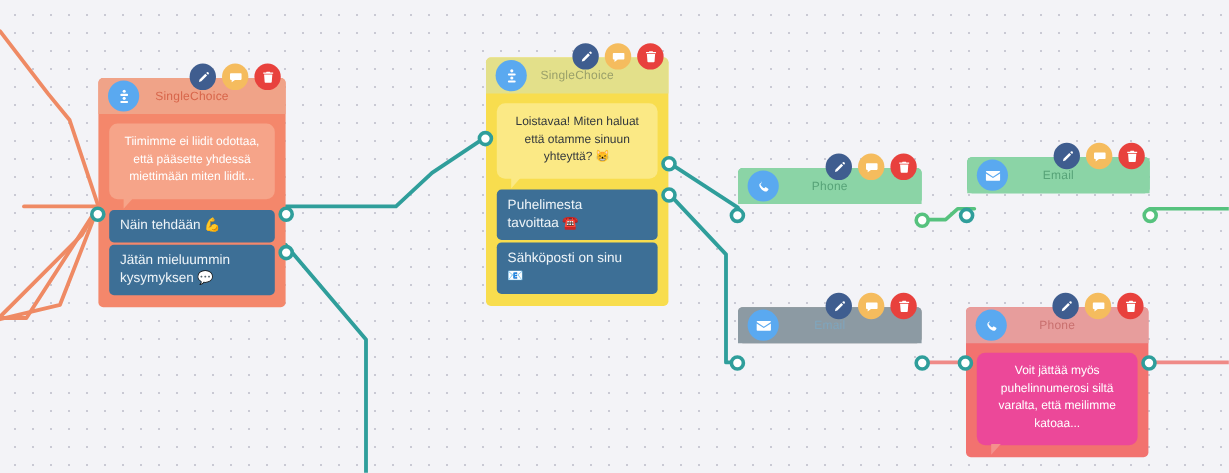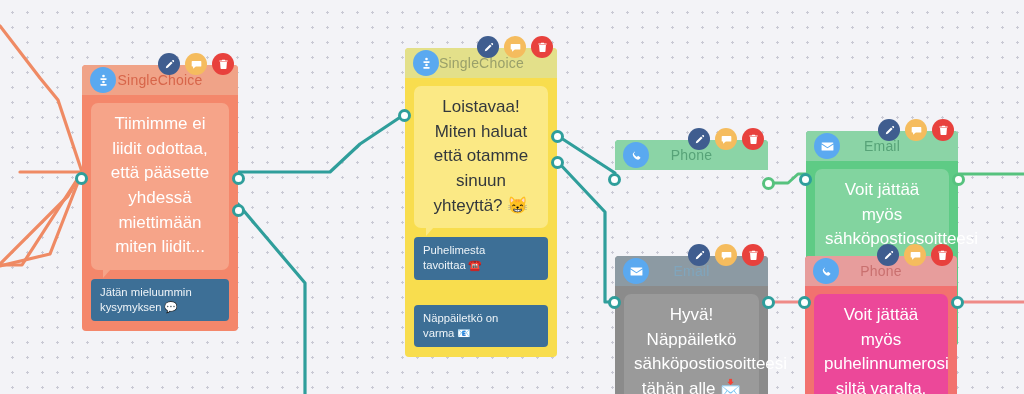--- a/index.html
+++ b/index.html
@@ -40,21 +40,21 @@
   .node-header {
     position: relative;
     height: 30px;
     border-radius: 4px 4px 0 0;
     display: flex;
     align-items: center;
   }
   .node-header .hdr-title {
     flex: 1;
     text-align: center;
-    font-size: 14px;
+    font-size: 10px;
     letter-spacing: .2px;
     padding-right: 34px;
   }
   .node-icon {
     width: 26px; height: 26px;
     border-radius: 50%;
     background: #5aa9f0;
     margin-left: 8px;
     display: flex;
     align-items: center;
@@ -64,21 +64,21 @@
   }
   .node-body {
     padding: 8px 9px 10px 9px;
   }
 
   
   .bubble {
     position: relative;
     border-radius: 7px;
     padding: 9px 10px 10px 10px;
-    font-size: 17px;
+    font-size: 10px;
     line-height: 1.45;
     text-align: center;
     margin-bottom: 9px;
   }
   .bubble:after {
     content: "";
     position: absolute;
     left: 12px; bottom: -8px;
     width: 0; height: 0;
     border-style: solid;
@@ -88,21 +88,21 @@
 
   
   .choice {
     position: relative;
     background: #3d6f96;
     color: #eef4f8;
     border-radius: 4px;
     font-size: 11.3px;
     line-height: 1.35;
     padding: 6px 26px 6px 9px;
-    margin-bottom: 25px;
+    margin-bottom: 2px;
     min-height: 15px;
   }
   .choice:last-child { margin-bottom: 0; }
 
   
   .port {
     position: absolute;
     width: 13px; height: 13px;
     border-radius: 50%;
     background: #fff;
@@ -240,20 +240,24 @@
             <rect x="4" y="5.2" width="8" height="2.1" rx="1"></rect>
           <circle cx="8" cy="9.8" r="1.6"></circle>
             <rect x="4" y="12.4" width="8" height="2.1" rx="1"></rect>
         </svg>
       </div>
       <div class="hdr-title">SingleChoice</div>
     </div>
     <div class="node-body">
       <div class="bubble">Tiimimme ei liidit odottaa, että pääsette yhdessä miettimään miten liidit...</div>
       <div class="choice">
+        <span>Näin tehdään</span>
+        <span class="emoji">💪</span>
+      </div>
+      <div class="choice">
         <span>Jätän mieluummin kysymyksen</span>
         <span class="emoji">💬</span>
       </div>
     </div>
     <div class="port" style="left:-7px; top:107px; border-color:#2f9e9b;"></div>
     <div class="port" style="right:-7px; top:107px;"></div>
     <div class="port" style="right:-7px; top:139px;"></div>
   </div>
 
   <div class="node n-yellow" id="node-yellow" style="left:405px; top:48px; width:152px;">
@@ -285,21 +289,21 @@
       </div>
       <div class="hdr-title">SingleChoice</div>
     </div>
     <div class="node-body">
       <div class="bubble">Loistavaa! Miten haluat että otamme sinuun yhteyttä? 😸</div>
       <div class="choice">
         <span>Puhelimesta tavoittaa</span>
         <span class="emoji">☎️</span>
       </div>
       <div class="choice">
-        <span>Näppäiletkö on varma</span>
+        <span>Sähköposti on sinu</span>
         <span class="emoji">📧</span>
       </div>
     </div>
     <div class="port" style="left:-7px; top:61px;"></div>
     <div class="port" style="right:-7px; top:82px;"></div>
     <div class="port" style="right:-7px; top:108px;"></div>
   </div>
 
   <div class="node n-green" id="node-phone-green" style="left:615px; top:140px; width:153px;">
     <div class="toolbar">
@@ -350,23 +354,20 @@
       </div>
     </div>
     <div class="node-header">
       <div class="node-icon">
         <svg width="13" height="13" viewBox="0 0 16 16" fill="#fff">
             <path d="M1.5 3h13a.8.8 0 0 1 .8.8v.3L8 8.9.7 4.1v-.3A.8.8 0 0 1 1.5 3zm13.8 2.6v6.6a.8.8 0 0 1-.8.8h-13a.8.8 0 0 1-.8-.8V5.6L8 10.3z"></path>
           </svg>
       </div>
       <div class="hdr-title">Email</div>
     </div>
-    <div class="node-body">
-      <div class="bubble last">Voit jättää myös sähköpostiosoitteesi siltä varalta, että emme saa sinu...</div>
-    </div>
     <div class="port" style="left:-7px; top:42px;"></div>
     <div class="port green" style="right:-7px; top:42px;"></div>
   </div>
 
   <div class="node n-grey" id="node-email-grey" style="left:615px; top:256px; width:153px;">
     <div class="toolbar">
       <div class="tb edit">
         <svg width="11" height="11" viewBox="0 0 16 16" fill="#fff">
             <path d="M12.3 1.7a1.6 1.6 0 0 1 2.2 2.2l-.9.9-2.2-2.2.9-.9zM10.3 3.6l2.2 2.2-7 7-2.9.7.7-2.9 7-7z"></path>
           </svg>
@@ -383,23 +384,20 @@
       </div>
     </div>
     <div class="node-header">
       <div class="node-icon">
         <svg width="13" height="13" viewBox="0 0 16 16" fill="#fff">
             <path d="M1.5 3h13a.8.8 0 0 1 .8.8v.3L8 8.9.7 4.1v-.3A.8.8 0 0 1 1.5 3zm13.8 2.6v6.6a.8.8 0 0 1-.8.8h-13a.8.8 0 0 1-.8-.8V5.6L8 10.3z"></path>
           </svg>
       </div>
       <div class="hdr-title">Email</div>
     </div>
-    <div class="node-body">
-      <div class="bubble last">Hyvä! Näppäiletkö sähköpostiosoitteesi tähän alle 📩</div>
-    </div>
     <div class="port" style="left:-7px; top:40px;"></div>
     <div class="port" style="right:-7px; top:40px;"></div>
   </div>
 
   <div class="node n-red" id="node-phone-red" style="left:805px; top:256px; width:152px;">
     <div class="toolbar">
       <div class="tb edit">
         <svg width="11" height="11" viewBox="0 0 16 16" fill="#fff">
             <path d="M12.3 1.7a1.6 1.6 0 0 1 2.2 2.2l-.9.9-2.2-2.2.9-.9zM10.3 3.6l2.2 2.2-7 7-2.9.7.7-2.9 7-7z"></path>
           </svg>

